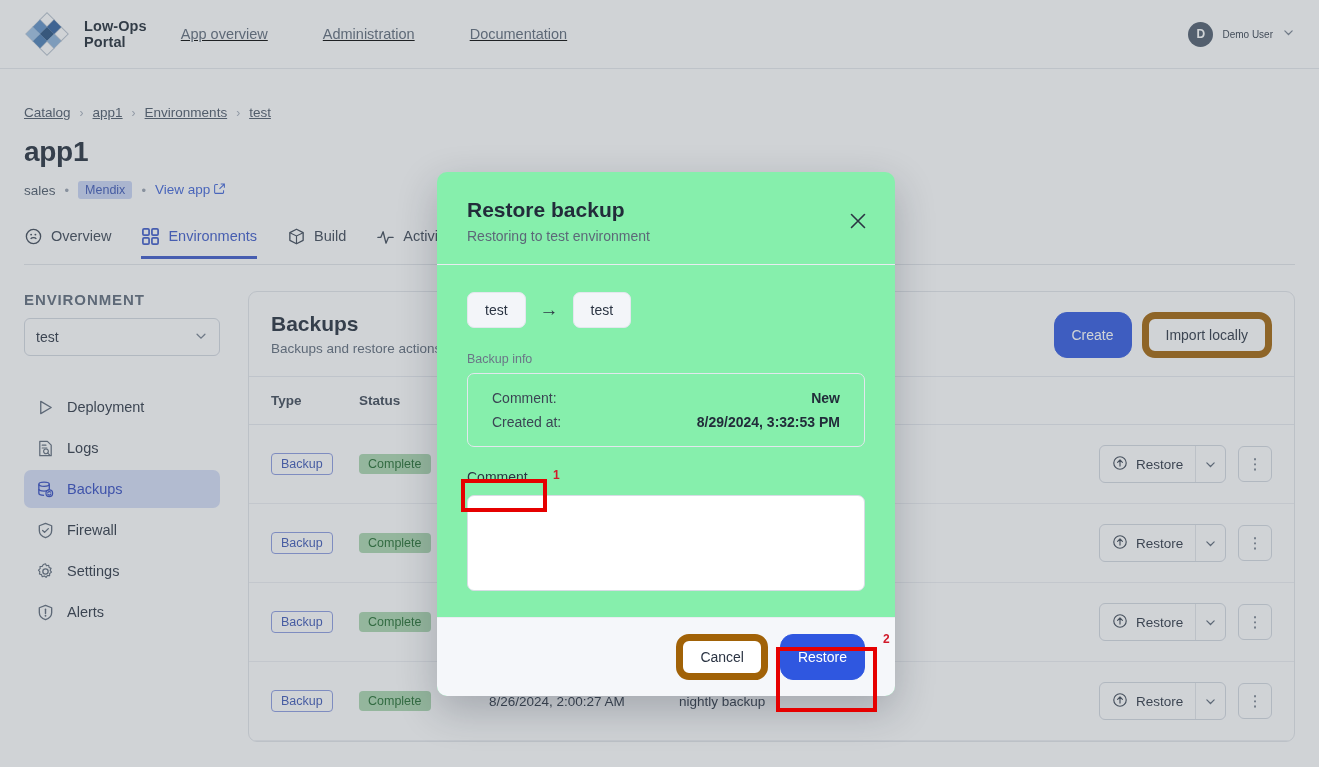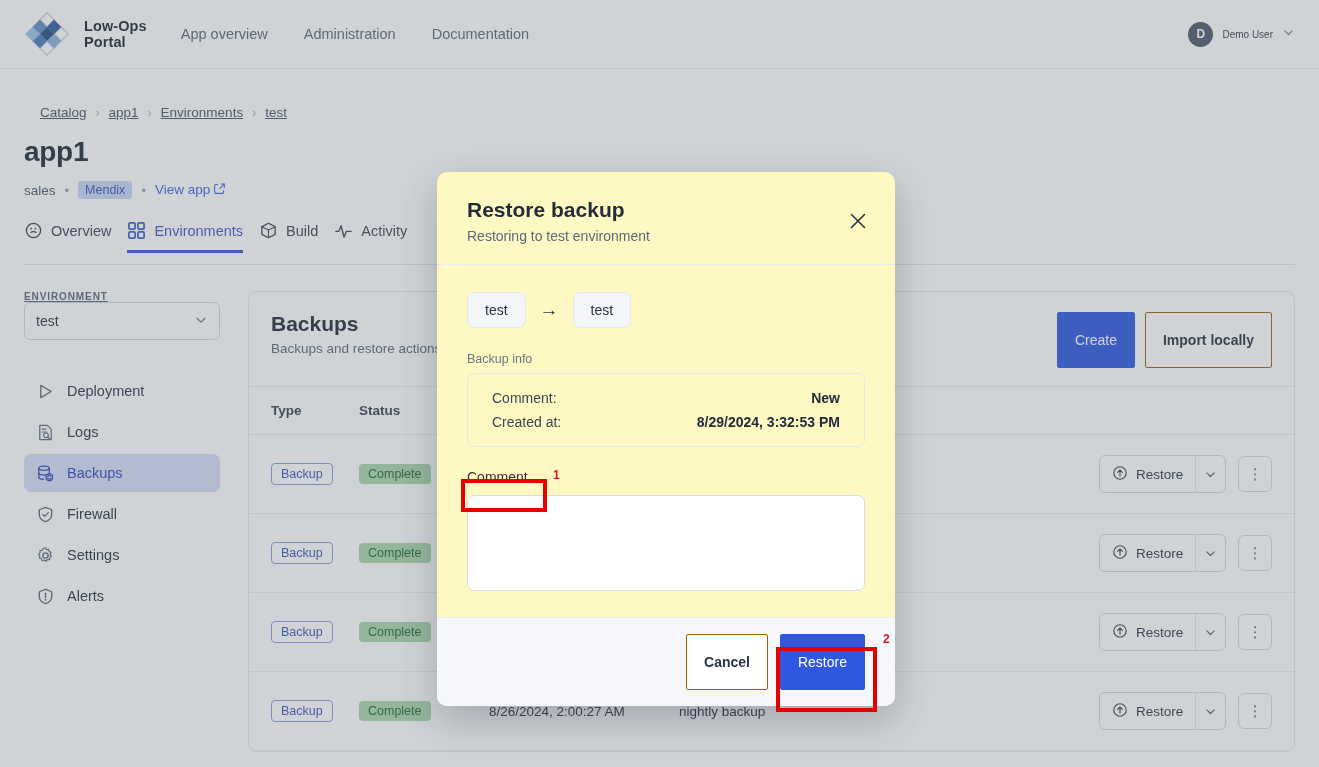--- a/index.html
+++ b/index.html
@@ -26,41 +26,41 @@
     border-bottom: 1px solid #e6e8ec;
     display: flex; align-items: center;
     padding: 0 24px;
   }
   .brand { display: flex; align-items: center; gap: 14px; margin-right: 34px; }
   .brand-logo { width: 46px; height: 46px; }
   .brand-name {
     font-size: 14.5px; font-weight: bold; color: #1d2733;
     line-height: 1.12; letter-spacing: .1px;
   }
-  .nav-links { display: flex; align-items: flex-end; gap: 36px; }
+  .nav-links { display: flex; align-items: flex-end; gap: 55px; text-decoration: underline; }
   .nav-link {
     font-size: 14.5px; color: #5c6878; text-decoration: none;
     white-space: nowrap;
   }
   .nav-right { margin-left: auto; display: flex; align-items: center; gap: 9px; }
   .avatar {
     width: 25px; height: 25px; border-radius: 50%;
     background: #4c5a6b; color: #fff;
     font-size: 12px; font-weight: bold;
     display: flex; align-items: center; justify-content: center;
   }
   .user-name { font-size: 10px; color: #333d4b; }
   .chev { display: inline-block; }
 
   
   .page { position: relative; z-index: 10; padding: 0 24px; }
 
   .breadcrumb {
     display: flex; align-items: center; gap: 9px;
-    margin-top: 36px; font-size: 13.5px; color: #5c6878; margin-left: 16px;
+    margin-top: 36px; font-size: 13.5px; color: #5c6878;
   }
   .crumb-sep { color: #a6aebb; font-size: 12px; }
   .crumb { color: #4a5666; }
 
   .page-title {
     margin-top: 16px;
     font-size: 28px; font-weight: bold; color: #222c3a;
     letter-spacing: -.3px;
   }
   .meta-row {
@@ -71,38 +71,38 @@
   .badge-tech {
     background: #c9d4f5; color: #3a55b5;
     border-radius: 3px; padding: 2px 7px;
     font-size: 12.5px;
   }
   .link-blue { color: #3f63d8; text-decoration: none; }
   .ext-icon { vertical-align: -1px; margin-left: 3px; }
 
   
   .tabs {
-    margin-top: 22px; display: flex; align-items: flex-start; gap: 16px;
+    margin-top: 22px; display: flex; align-items: center; gap: 30px;
     border-bottom: 1px solid #e2e5ea; height: 44px;
   }
   .tab {
     display: flex; align-items: center; gap: 8px;
     padding-bottom: 10px; font-size: 14.5px; color: #3b4554;
     border-bottom: 3px solid transparent; cursor: pointer;
   }
   .tab.active { color: #3a57c9; border-bottom-color: #3a57c9; font-weight: 500; }
   .tab svg { display: block; }
 
   
   .content { display: flex; gap: 28px; margin-top: 26px; }
 
   .sidebar { width: 196px; flex: 0 0 196px; }
   .sb-label {
-    font-size: 10px; font-weight: bold; letter-spacing: .9px;
-    color: #5c6878;  text-decoration: underline;
+    font-size: 15px; font-weight: bold; letter-spacing: .9px;
+    color: #5c6878; margin-bottom: 10px;
   }
   .env-select {
     height: 38px; border: 1px solid #d3d8e0; border-radius: 6px;
     background: #fff; display: flex; align-items: center;
     padding: 0 11px; font-size: 14px; color: #2b3443;
   }
   .env-select .chev { margin-left: auto; color: #76808f; }
 
   .sb-nav { margin-top: 32px; display: flex; flex-direction: column; gap: 3px; }
   .sb-item {
@@ -121,26 +121,26 @@
   }
   .card-head {
     padding: 20px 22px 18px 22px;
     display: flex; align-items: flex-start;
     border-bottom: 1px solid #e7eaef;
   }
   .card-title { font-size: 21px; font-weight: bold; color: #222c3a; }
   .card-sub { margin-top: 5px; font-size: 13.5px; color: #5c6878; }
   .card-actions { margin-left: auto; display: flex; gap: 10px; align-items: center; }
   .btn {
-    height: 56px; border-radius: 2px; padding: 0 17px;
+    height: 46px; border-radius: 13px; padding: 0 17px;
     font-size: 14px; display: inline-flex; align-items: center;
     justify-content: center; cursor: pointer; white-space: nowrap;
   }
   .btn-primary { background: #2f57e0; color: #fff; border: 1px solid #2f57e0; font-weight: 500; }
-  .btn-default { background: #fff; color: #2b3443; border: 1px solid #a16207; font-weight: bold; }
+  .btn-default { background: #fff; color: #2b3443; border: 7px solid #a16207; }
 
   table.bk { width: 100%; border-collapse: collapse; }
   table.bk th {
     text-align: left; font-size: 13.5px; color: #3b4554; font-weight: bold;
     padding: 16px 0 16px 0; border-bottom: 1px solid #e7eaef;
   }
   table.bk td {
     font-size: 13.5px; color: #2b3443;
     padding: 20px 0; border-bottom: 1px solid #eceef2;
     vertical-align: middle;
@@ -177,21 +177,21 @@
     display: inline-flex; align-items: center; justify-content: center;
     width: 34px; height: 36px; margin-left: 8px; vertical-align: middle;
     border: 1px solid #d3d8e0; border-radius: 6px; background: #fff;
     color: #5c6878; cursor: pointer; font-size: 15px; letter-spacing: 0;
   }
 
   
   .modal {
     position: absolute; z-index: 60;
     left: 437px; top: 172px; width: 458px;
-    background: #fef9c3; border-radius: 10px;
+    background: #86efac; border-radius: 10px;
     box-shadow: 0 14px 40px rgba(20,28,44,0.24);
     overflow: hidden;
   }
   .modal-head {
     padding: 26px 30px 20px 30px;
     border-bottom: 1px solid #e9ecf1;
     position: relative;
   }
   .modal-title { font-size: 21px; font-weight: bold; color: #222c3a; }
   .modal-sub { margin-top: 6px; font-size: 14px; color: #5c6878; }

